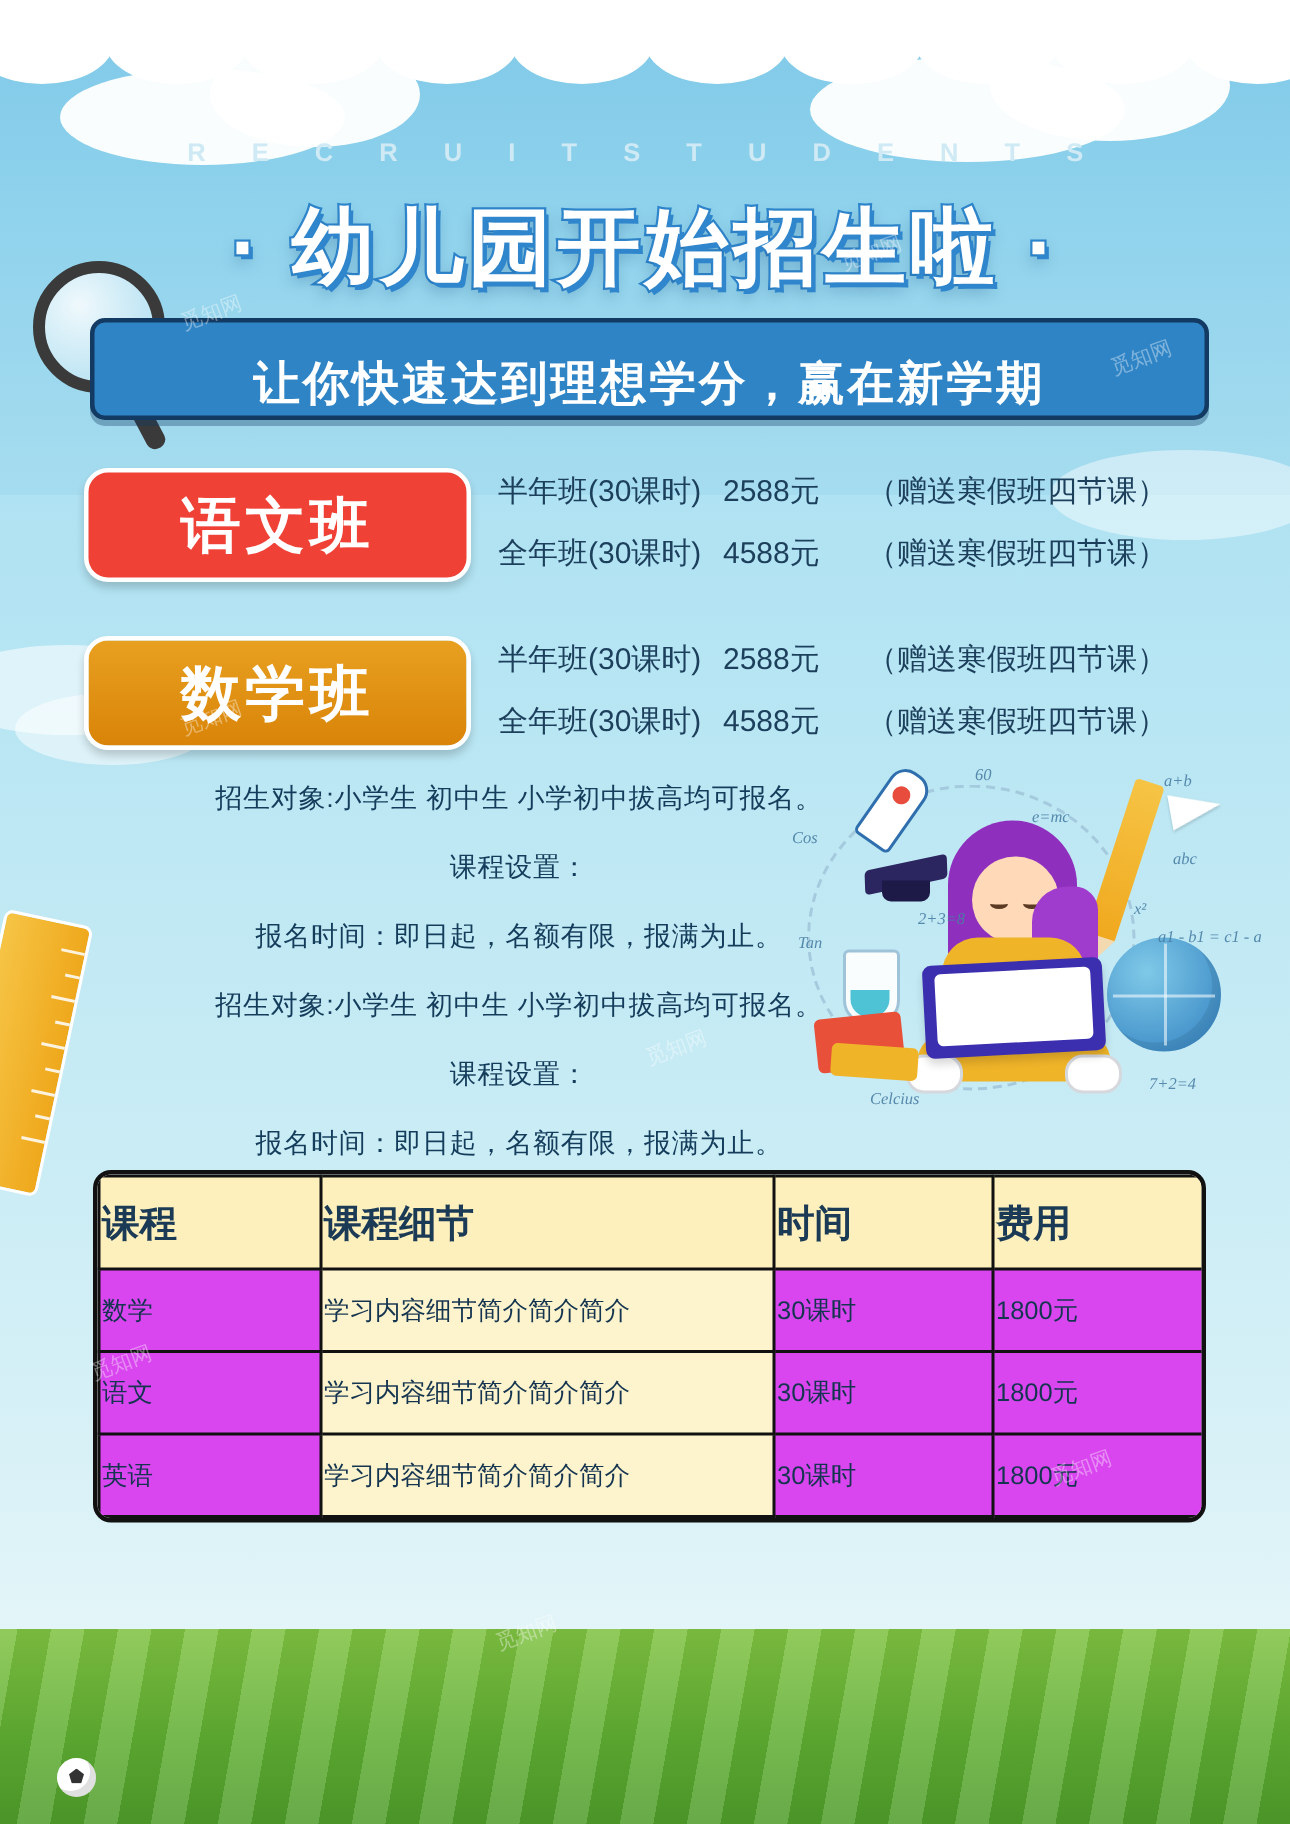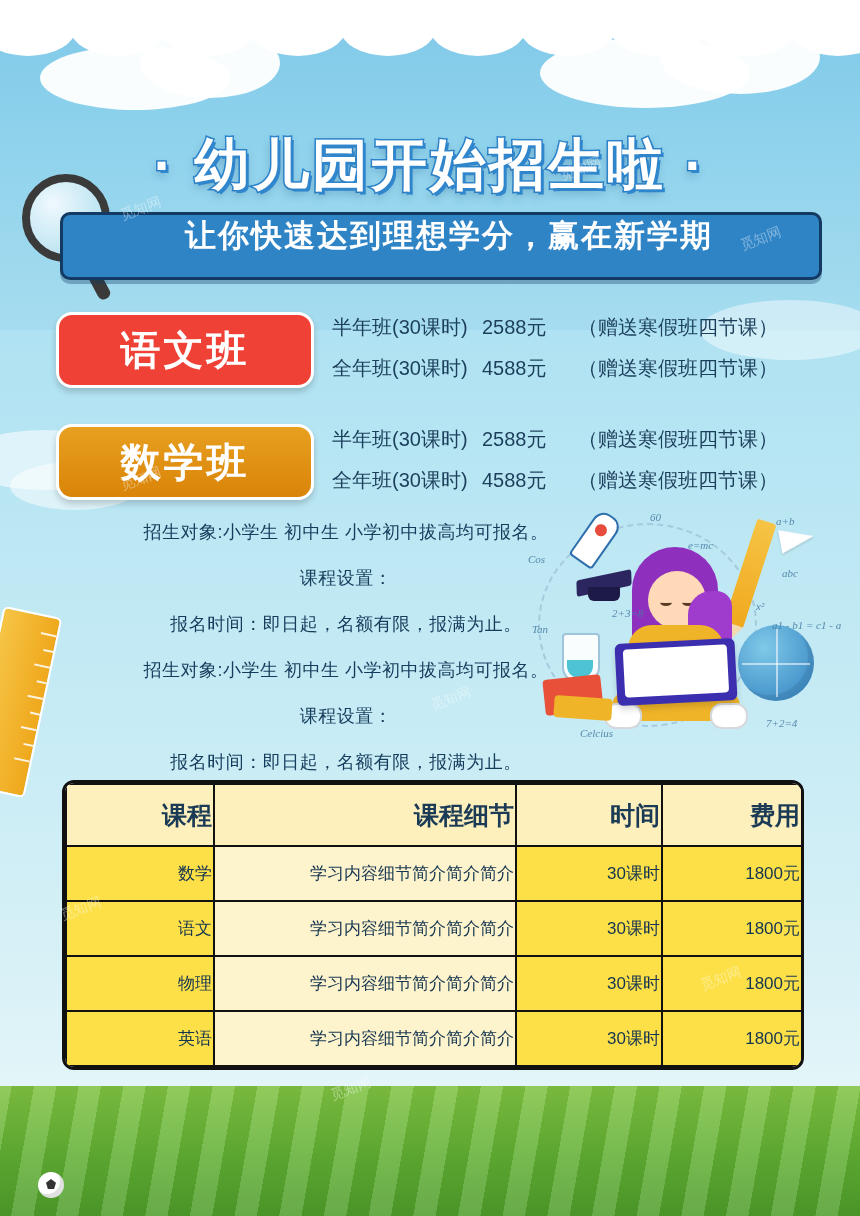--- a/index.html
+++ b/index.html
@@ -130,23 +130,22 @@
   }
   .subtitle-bar {
     position: absolute;
     top: 212px; left: 60px;
     width: 740px; height: 62px;
     background: #2f84c6;
     border: 3px solid #123a63;
     border-radius: 10px;
     box-shadow: 0 4px 0 rgba(16,60,100,0.35);
     display: flex;
-    align-items: flex-start;
+    align-items: flex-end;
     justify-content: center;
-    padding-left: 16px;
   }
   .subtitle-bar span {
     color: #ffffff;
     font-size: 31px;
     font-weight: bold;
     letter-spacing: 2px;
   }
 
   
   .magnifier {
@@ -468,35 +467,35 @@
     overflow: hidden;
     background: #ffffff;
   }
   table {
     border-collapse: collapse;
     width: 100%;
     table-layout: fixed;
   }
   table th, table td {
     border: 2px solid #111111;
-    text-align: right;
+    text-align: left;
     color: #14344f;
     font-weight: normal;
   }
   table th {
     background: #fdf0bc;
     font-size: 25px;
     font-weight: bold;
     height: 58px;
     color: #1b3a55;
   }
   table td {
     height: 51px;
     font-size: 17px;
-    background: #fde047;
+    background: #d946ef;
   }
   table td.detail {
     background: #fdf4cd;
   }
   col.c1 { width: 148px; }
   col.c2 { width: 302px; }
   col.c3 { width: 146px; }
   col.c4 { width: 140px; }
 
   
@@ -528,20 +527,21 @@
       <span></span>
   </div>
   <div class="cloud" style="left:40px; top:46px; width:190px; height:64px;"></div>
   <div class="cloud" style="left:140px; top:28px; width:140px; height:70px;"></div>
   <div class="cloud" style="left:540px; top:38px; width:210px; height:70px;"></div>
   <div class="cloud" style="left:660px; top:20px; width:160px; height:74px;"></div>
   <div class="cloud" style="left:-40px; top:430px; width:170px; height:60px; opacity:.55;"></div>
   <div class="cloud" style="left:10px; top:462px; width:130px; height:48px; opacity:.5;"></div>
   <div class="cloud" style="left:700px; top:300px; width:180px; height:60px; opacity:.45;"></div>
 
+  <div class="recruit-en">R E C R U I T   S T U D E N T S</div>
   <div class="main-title">· 幼儿园开始招生啦 ·</div>
 
   <div class="magnifier">
     <div class="lens"></div>
     <div class="handle"></div>
   </div>
 
   <div class="subtitle-bar">
     <span>让你快速达到理想学分，赢在新学期</span>
   </div>
@@ -660,26 +660,20 @@
           <td>30课时</td>
           <td>1800元</td>
         </tr>
         <tr>
           <td>语文</td>
           <td class="detail">学习内容细节简介简介简介</td>
           <td>30课时</td>
           <td>1800元</td>
         </tr>
         <tr>
-          <td>物理</td>
-          <td class="detail">学习内容细节简介简介简介</td>
-          <td>30课时</td>
-          <td>1800元</td>
-        </tr>
-        <tr>
           <td>英语</td>
           <td class="detail">学习内容细节简介简介简介</td>
           <td>30课时</td>
           <td>1800元</td>
         </tr>
       </tbody>
     </table>
   </div>
 
   <div class="field">

